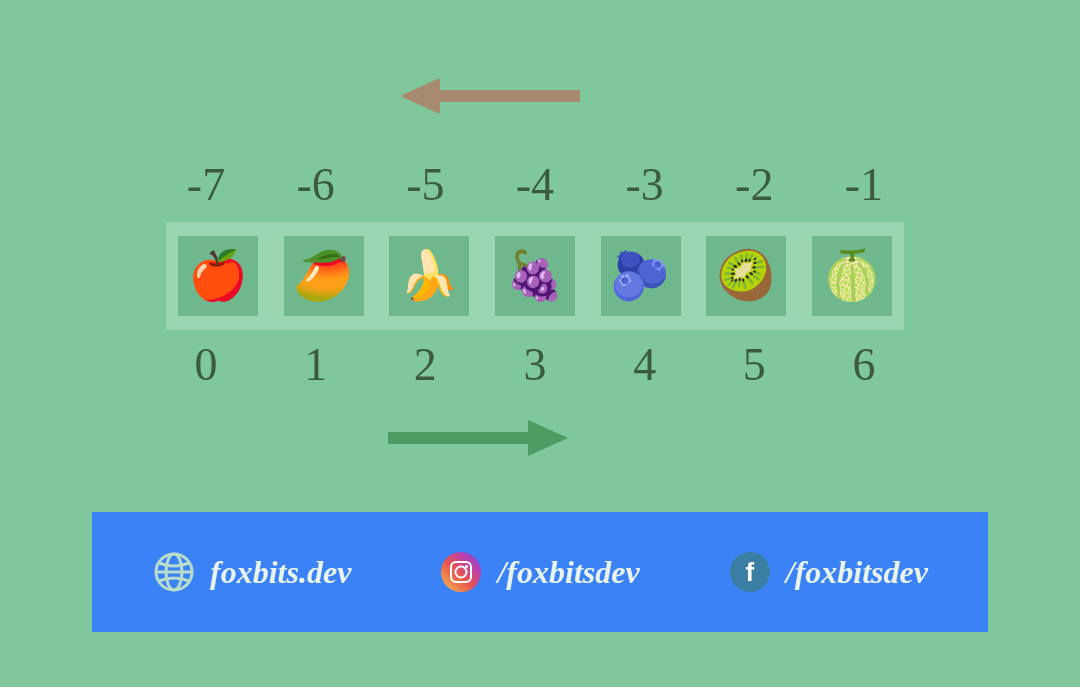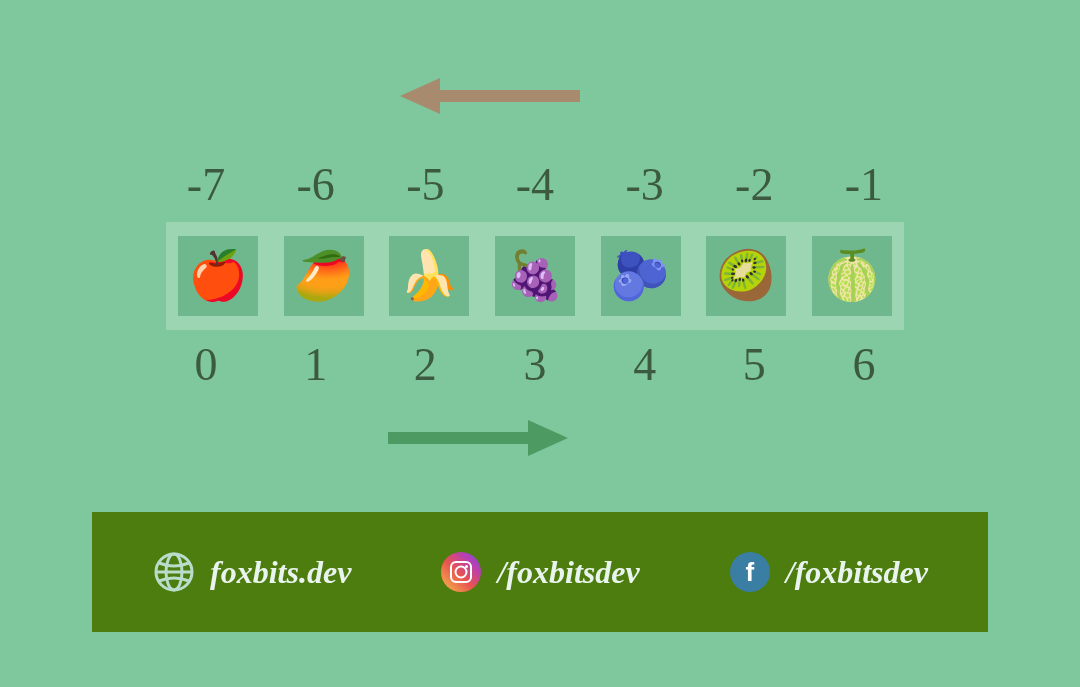--- a/index.html
+++ b/index.html
@@ -51,21 +51,21 @@
     background: #6fb88d;
     display: flex; align-items: center; justify-content: center;
   }
   .fruit { font-size: 48px; line-height: 1; filter: saturate(1.1); }
 
   
   .footer {
     position: absolute;
     left: 92px; right: 92px;
     top: 512px; height: 120px;
-    background: #4d7c0f;
+    background: #3b82f6;
     display: flex;
     align-items: center;
     justify-content: space-around;
     padding: 0 16px;
   }
   .social {
     display: flex; align-items: center; gap: 14px;
     color: #eaf4ee;
     font-style: italic;
     font-weight: bold;

